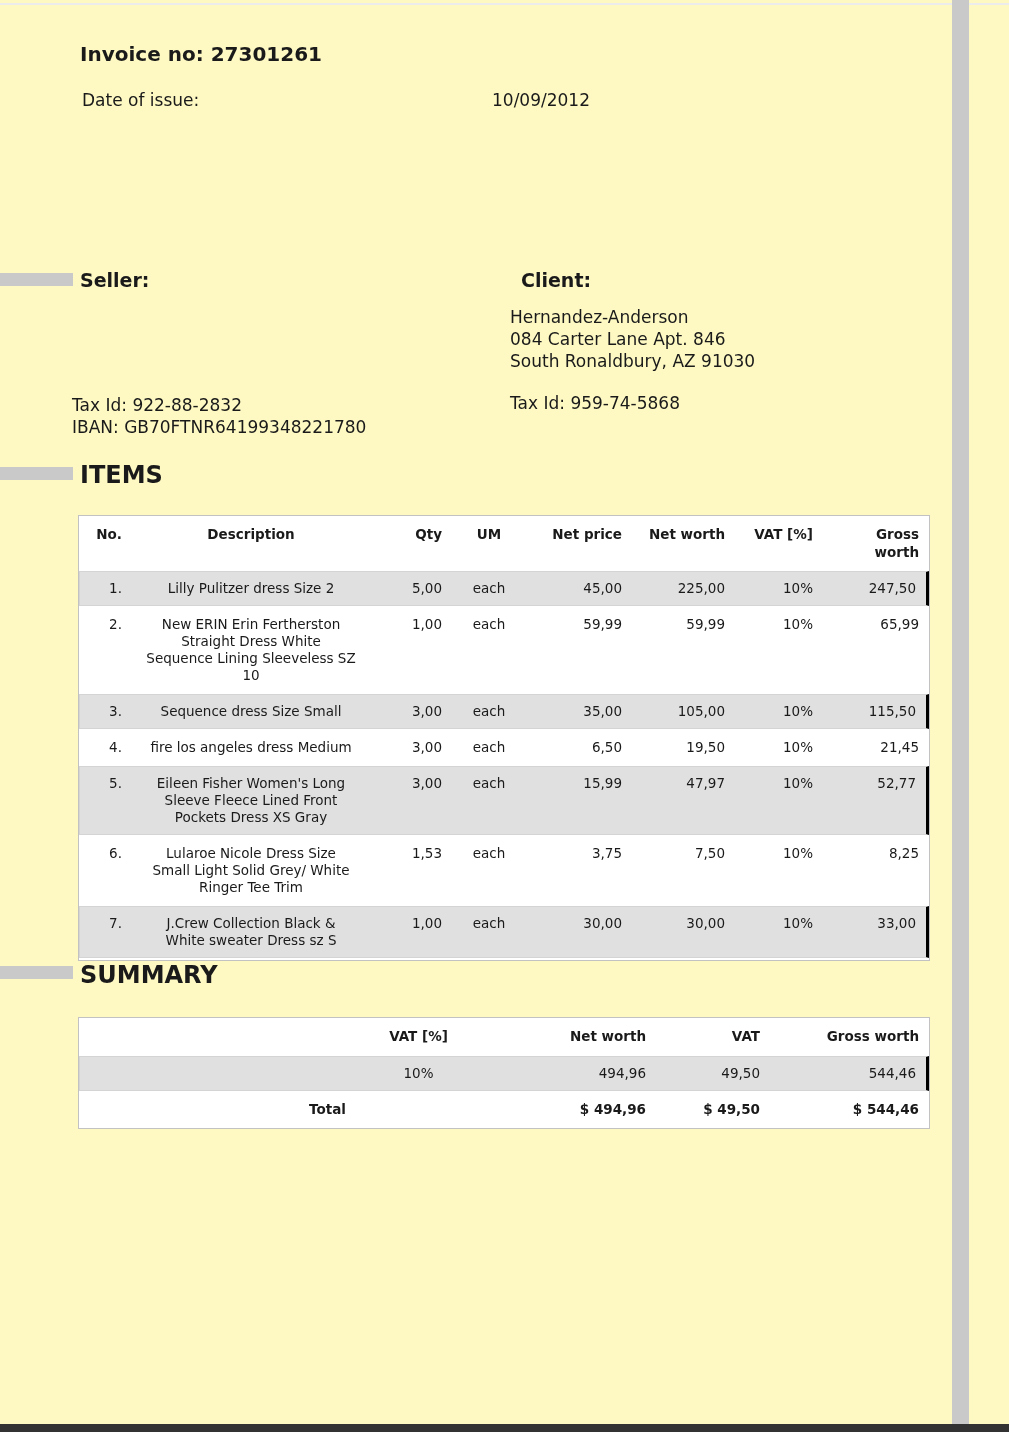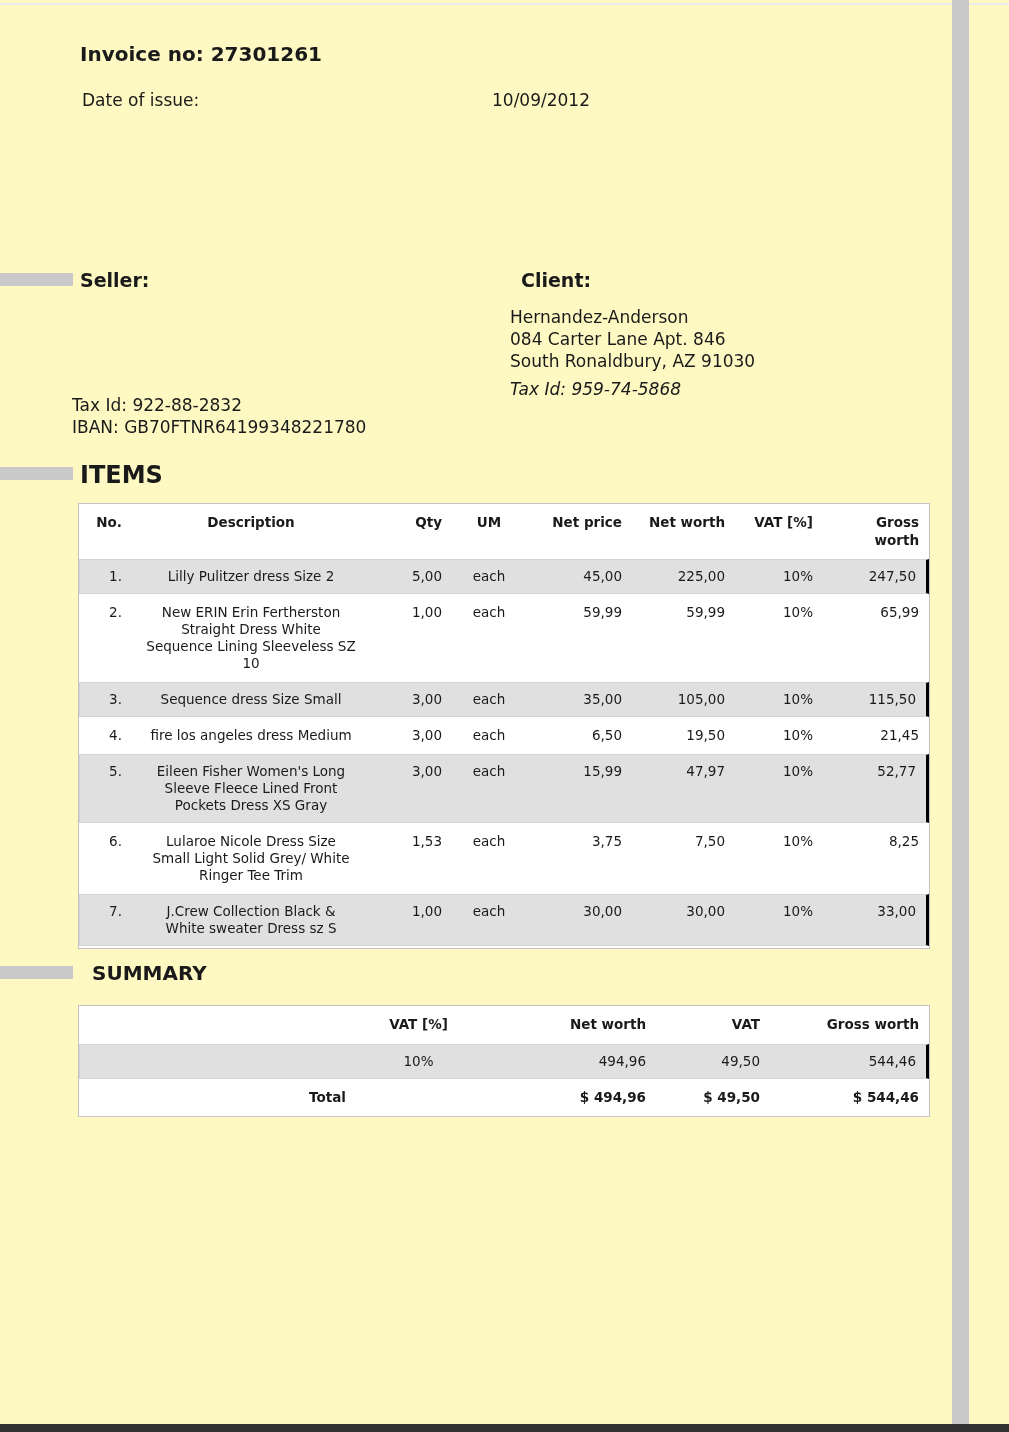--- a/index.html
+++ b/index.html
@@ -35,35 +35,36 @@
     position: absolute; left: 0; width: 73px; height: 13px; background: #c9c9c9;
   }
   .marker-seller  { top: 273px; }
   .marker-items   { top: 467px; }
   .marker-summary { top: 966px; }
 
   .section-heading { position: absolute; font-size: 19px; font-weight: bold; }
   .heading-seller  { left: 80px;  top: 269px; }
   .heading-client  { left: 505px; top: 269px; margin-left: 16px; }
   .heading-items   { left: 80px;  top: 461px; font-size: 24px; }
-  .heading-summary { left: 92px;  top: 961px; font-size: 20px; }
+  .heading-summary { left: 80px;  top: 961px; font-size: 24px; }
 
   .party-block { position: absolute; font-size: 17px; line-height: 22px; }
   .seller-address { left: 86px;  top: 306px; }
   .client-address { left: 510px; top: 306px; }
   .seller-tax     { left: 72px;  top: 394px; }
-  .client-tax     { left: 510px; top: 378px; font-style: italic; }
+  .client-tax     { left: 510px; top: 392px; }
 
   table.data-table {
     position: absolute; left: 78px; width: 852px;
     border: 1px solid #c2c2c2;
     border-collapse: separate; border-spacing: 0 2px;
     table-layout: fixed;
     font-size: 13.5px;
     background: #ffffff;
+    margin-top: 12px;
   }
   .items-table   { top: 503px; }
   .summary-table { top: 1005px; }
 
   th, td { vertical-align: top; padding: 8px 10px; line-height: 17px; }
   th { font-weight: bold; line-height: 17.5px; }
 
   .col-no    { text-align: right; }
   .col-desc  { text-align: center; padding-left: 14px; }
   .col-qty   { text-align: right; }

